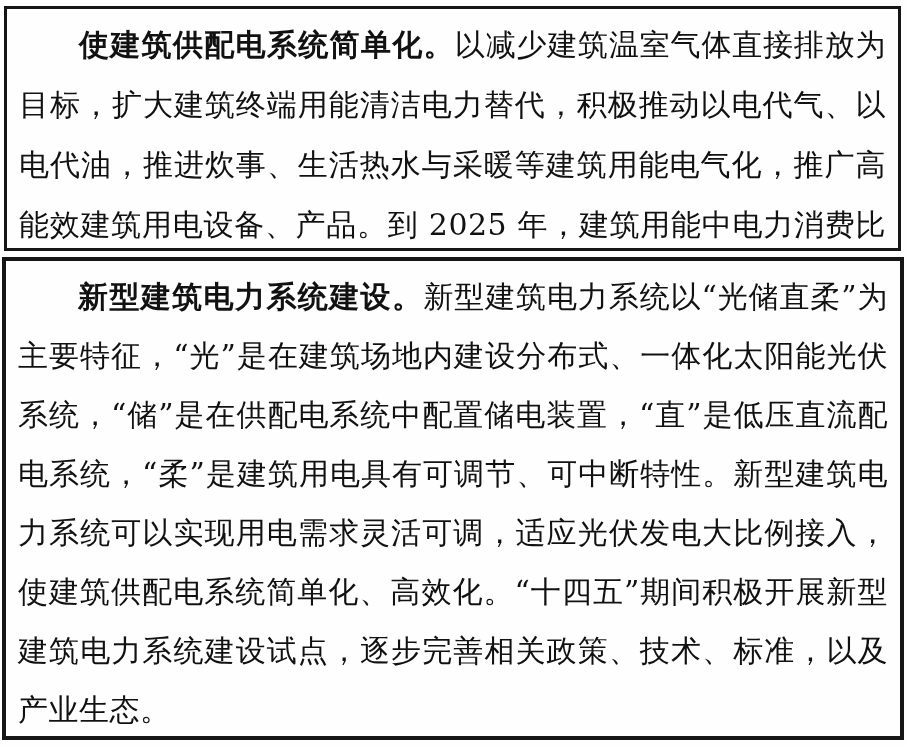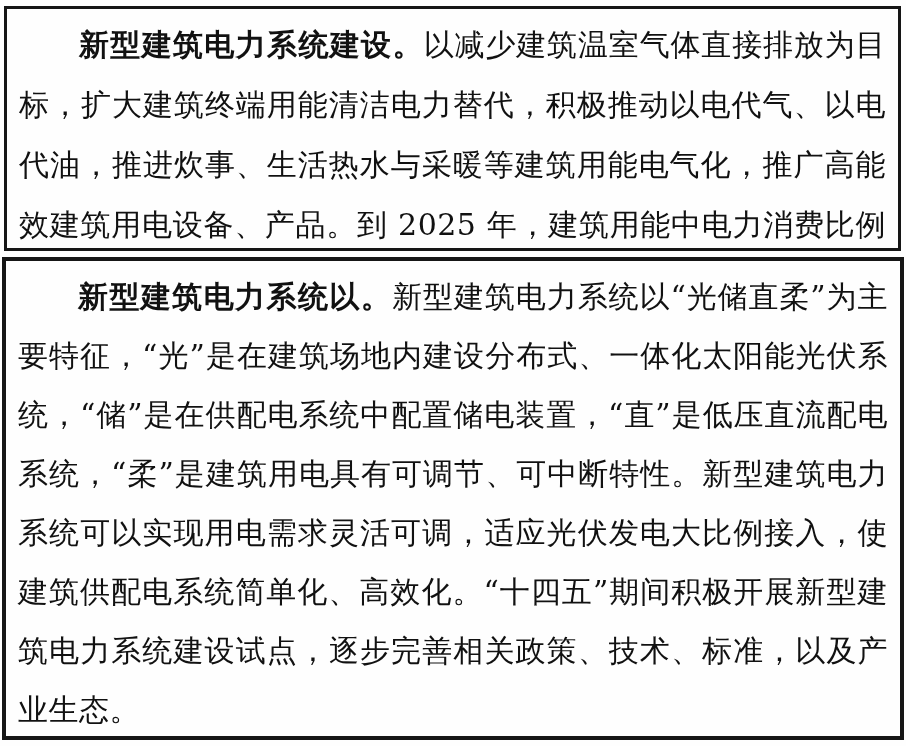--- a/index.html
+++ b/index.html
@@ -55,20 +55,20 @@
     font-family: "DejaVu Sans", "Liberation Sans", sans-serif;
     letter-spacing: 1px;
   }
 </style>
 </head>
 <body>
 
 <div class="page">
 
   <section class="textbox box1">
-    <p class="para"><strong class="lead">新型建筑电力系统建设。</strong><span>以减少建筑温室气体直接排放为目标，扩大建筑终端用能清洁电力替代，积极推动以电代气、以电代油，推进炊事、生活热水与采暖等建筑用能电气化，推广高能效建筑用电设备、产品。到 2025 年，建筑用能中电力消费比例超过 55%。</span></p>
+    <p class="para"><strong class="lead">使建筑供配电系统简单化。</strong><span>以减少建筑温室气体直接排放为目标，扩大建筑终端用能清洁电力替代，积极推动以电代气、以电代油，推进炊事、生活热水与采暖等建筑用能电气化，推广高能效建筑用电设备、产品。到 2025 年，建筑用能中电力消费比例超过 55%。</span></p>
   </section>
 
   <section class="textbox box2">
-    <p class="para"><strong class="lead">新型建筑电力系统以。</strong><span>新型建筑电力系统以“光储直柔”为主要特征，“光”是在建筑场地内建设分布式、一体化太阳能光伏系统，“储”是在供配电系统中配置储电装置，“直”是低压直流配电系统，“柔”是建筑用电具有可调节、可中断特性。新型建筑电力系统可以实现用电需求灵活可调，适应光伏发电大比例接入，使建筑供配电系统简单化、高效化。“十四五”期间积极开展新型建筑电力系统建设试点，逐步完善相关政策、技术、标准，以及产业生态。</span></p>
+    <p class="para"><strong class="lead">新型建筑电力系统建设。</strong><span>新型建筑电力系统以“光储直柔”为主要特征，“光”是在建筑场地内建设分布式、一体化太阳能光伏系统，“储”是在供配电系统中配置储电装置，“直”是低压直流配电系统，“柔”是建筑用电具有可调节、可中断特性。新型建筑电力系统可以实现用电需求灵活可调，适应光伏发电大比例接入，使建筑供配电系统简单化、高效化。“十四五”期间积极开展新型建筑电力系统建设试点，逐步完善相关政策、技术、标准，以及产业生态。</span></p>
   </section>
 
 </div>
 
 </body></html>

